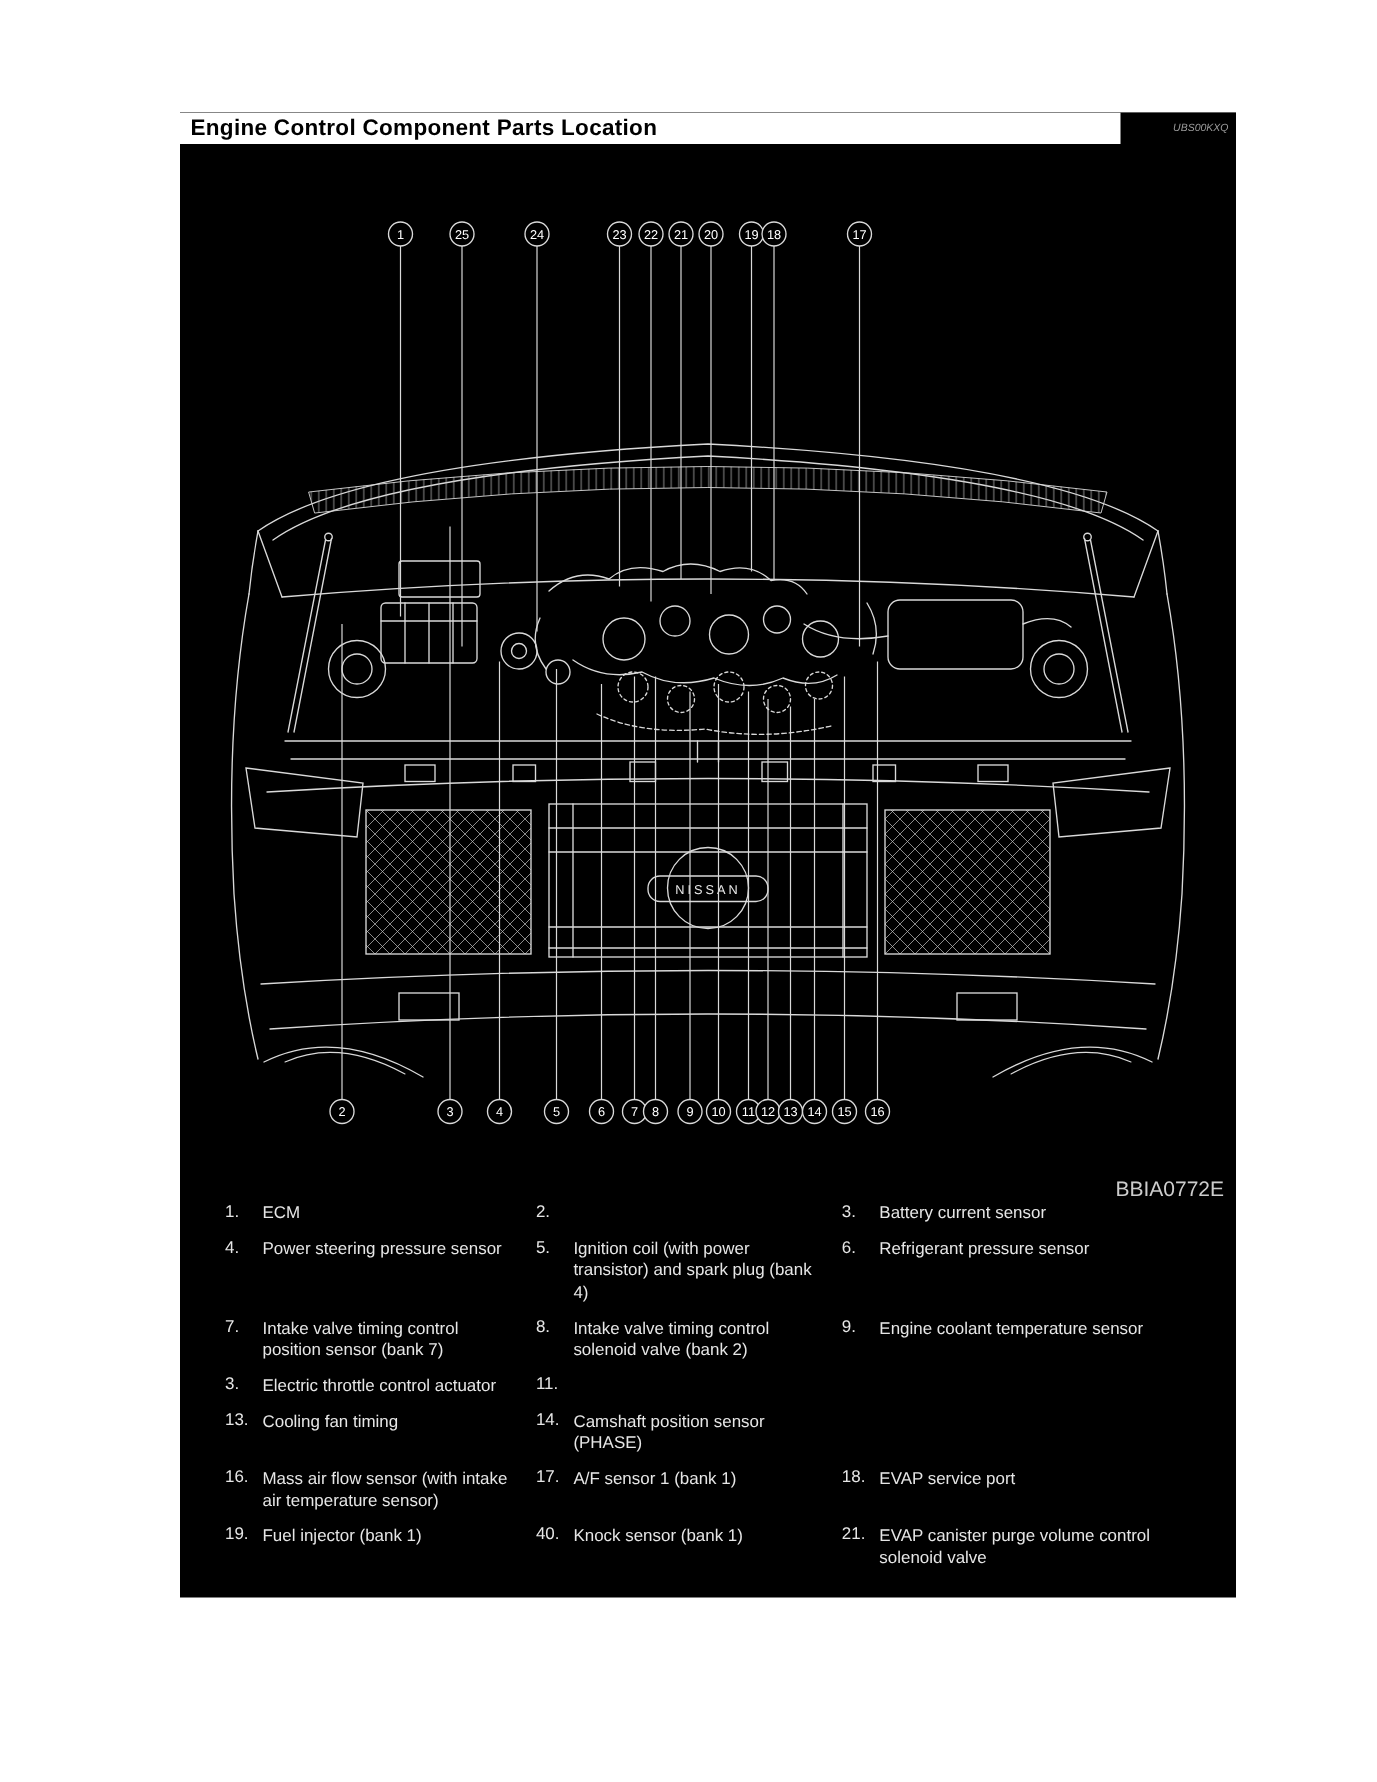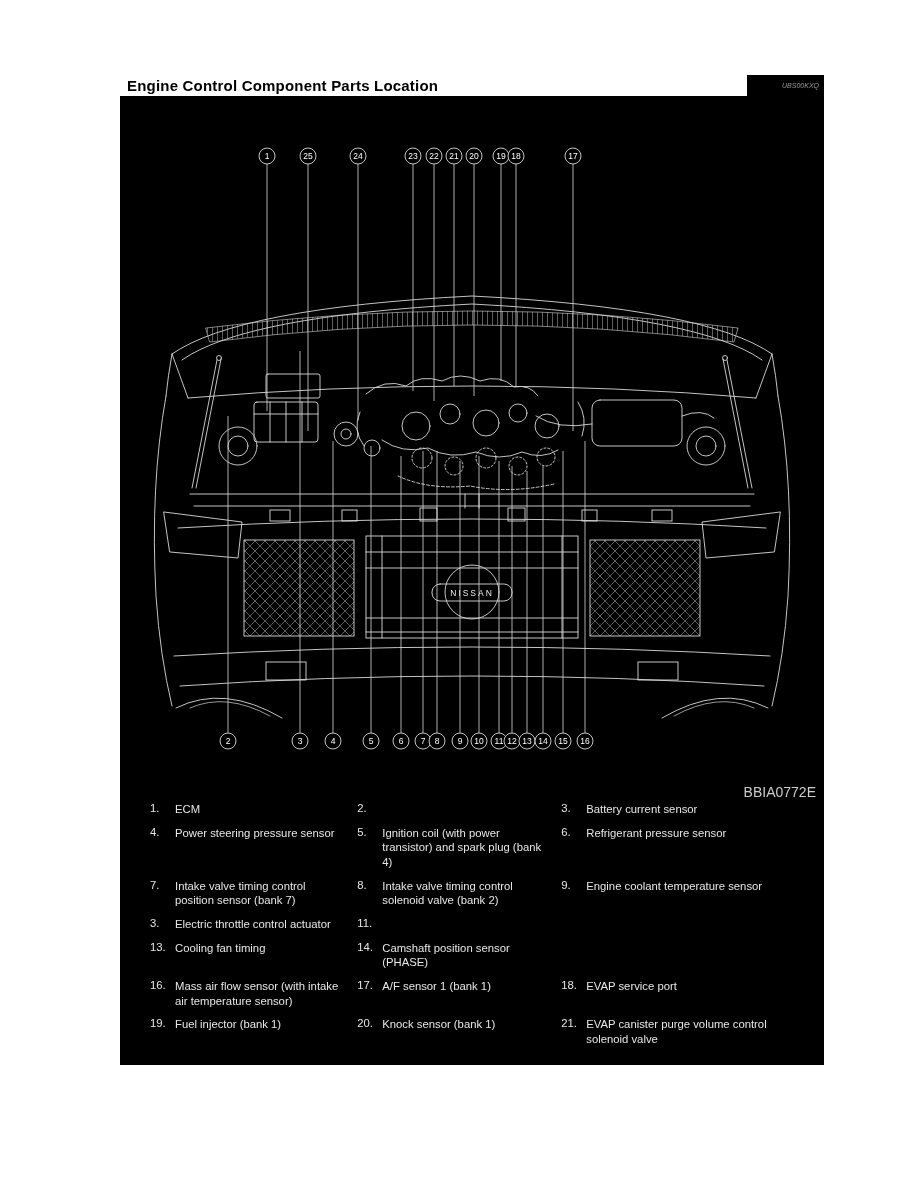--- a/index.html
+++ b/index.html
@@ -277,21 +277,21 @@
           <span class="legend-num">18.</span>
           <span class="legend-text">EVAP service port</span>
         </div>
       </div>
       <div class="legend-row">
         <div class="legend-cell cell-0">
           <span class="legend-num">19.</span>
           <span class="legend-text">Fuel injector (bank 1)</span>
         </div>
         <div class="legend-cell cell-1">
-          <span class="legend-num">20.</span>
+          <span class="legend-num">40.</span>
           <span class="legend-text">Knock sensor (bank 1)</span>
         </div>
         <div class="legend-cell cell-2">
           <span class="legend-num">21.</span>
           <span class="legend-text">EVAP canister purge volume control solenoid valve</span>
         </div>
       </div>
     </div>
 
 </div>

